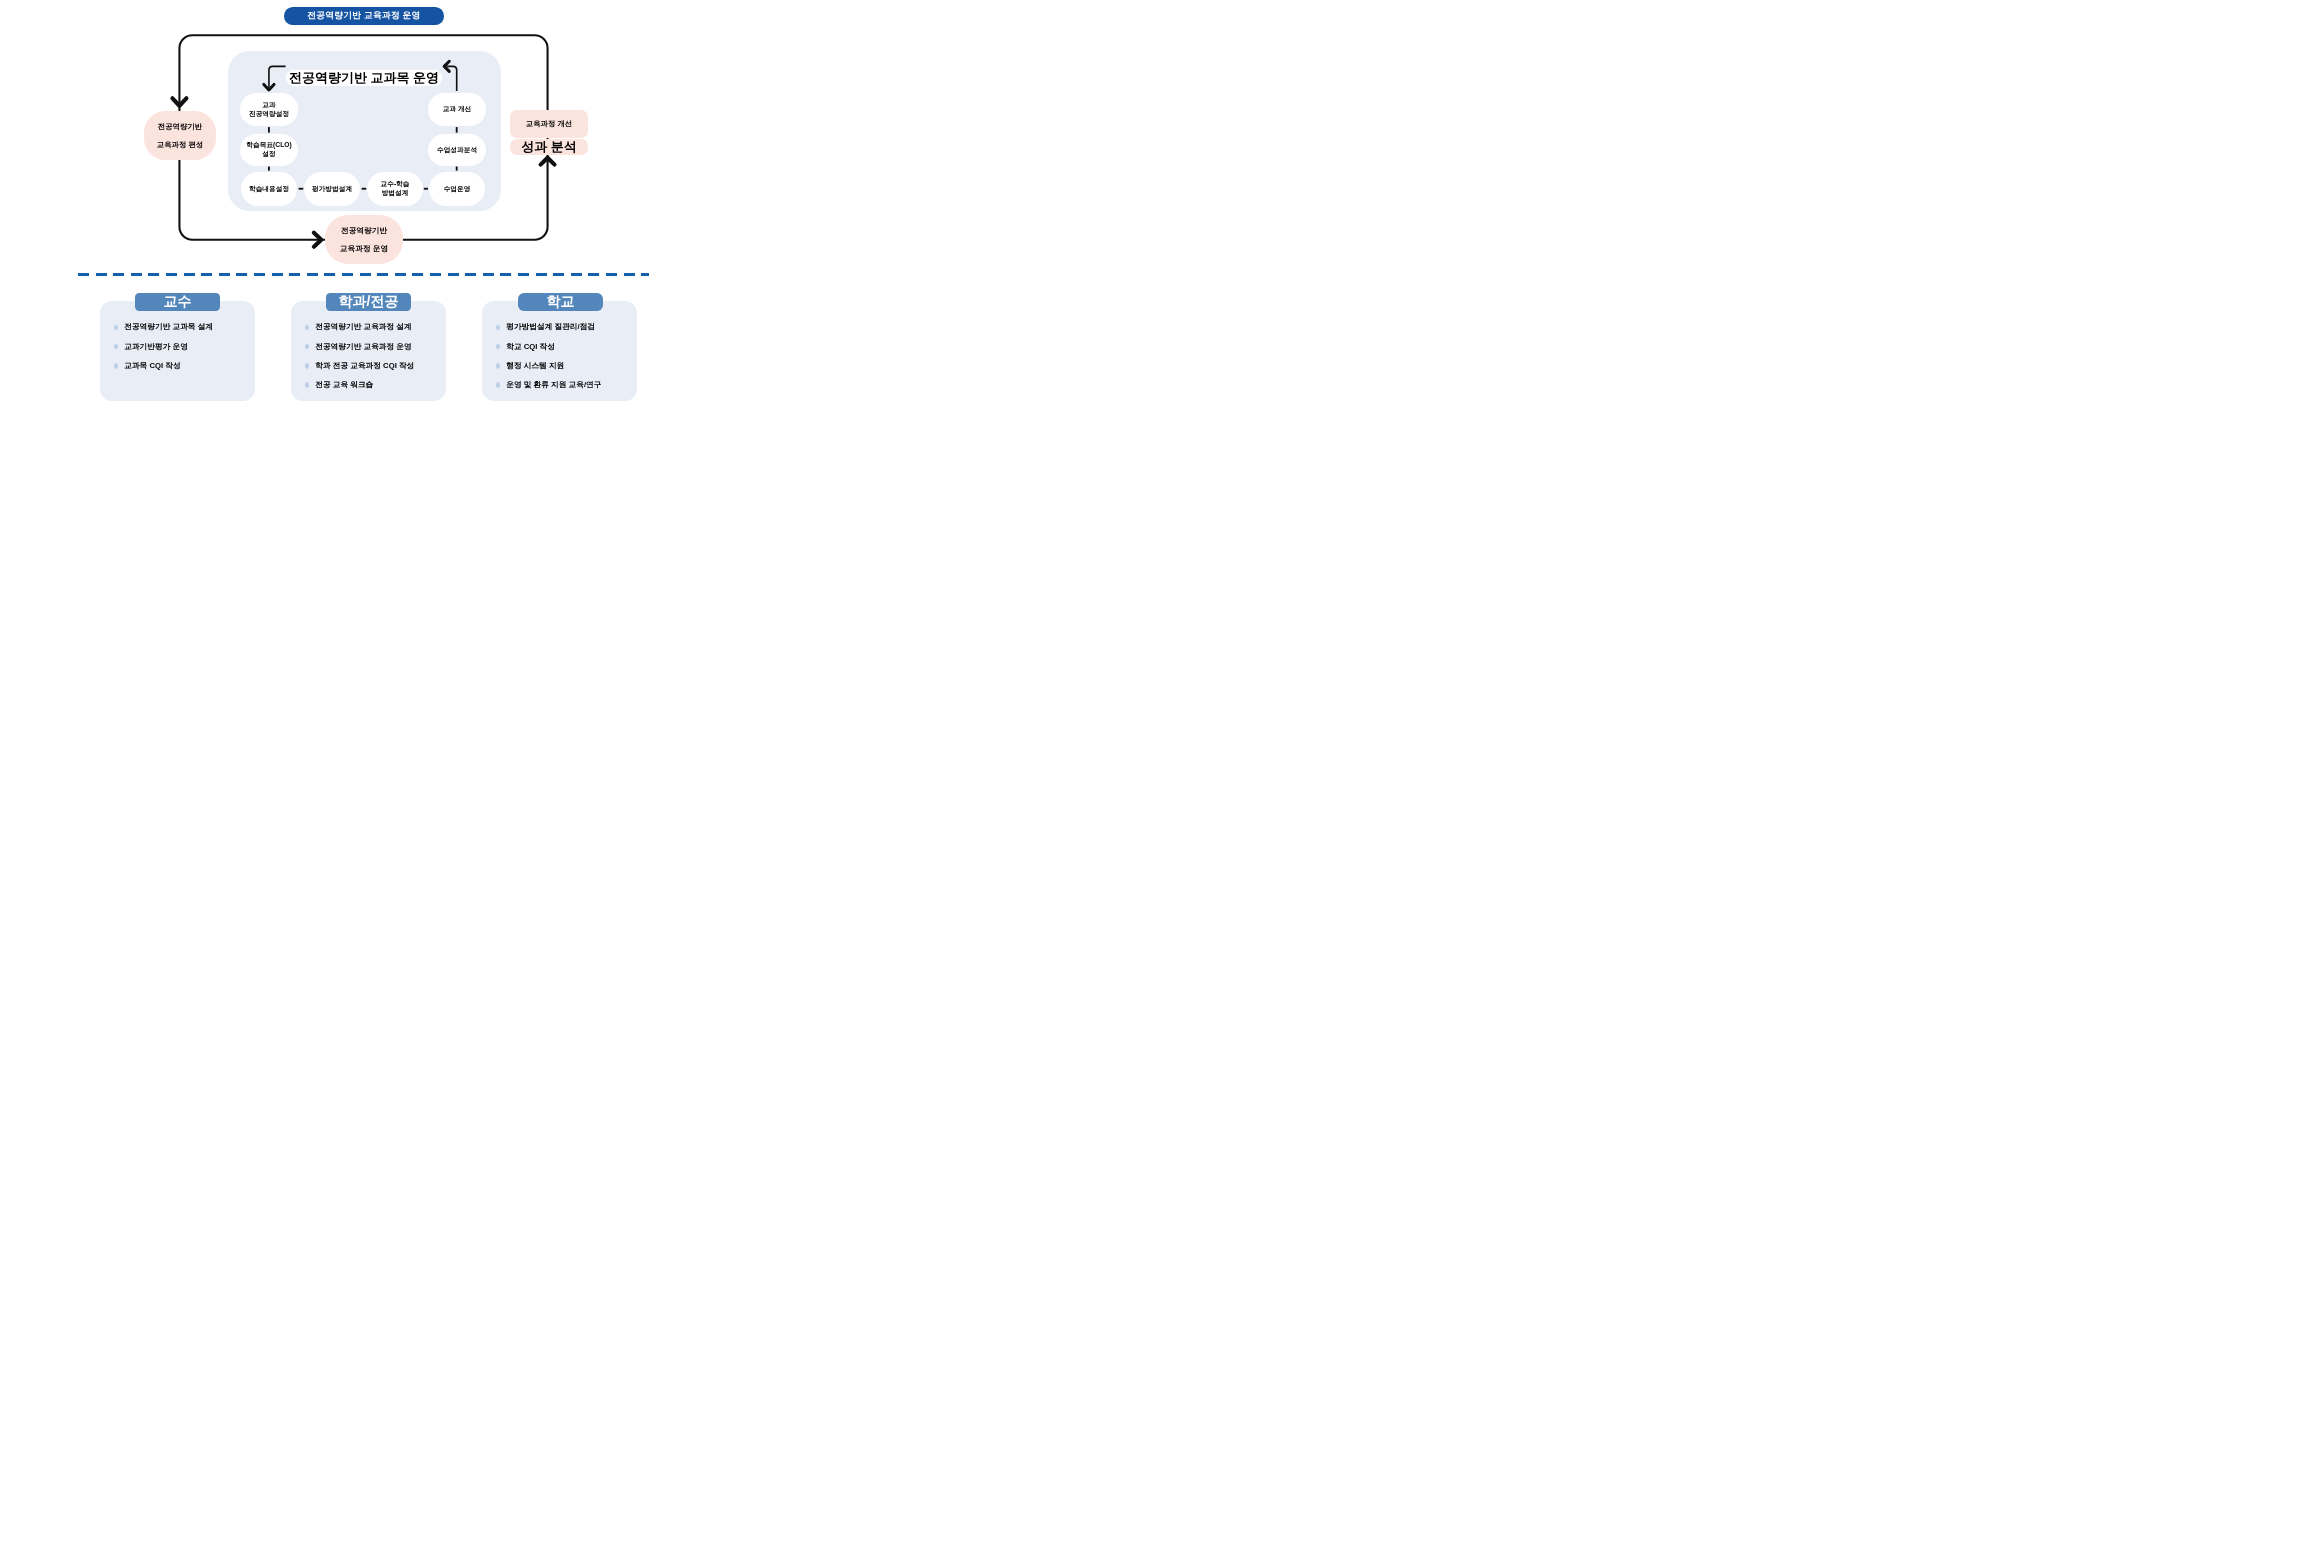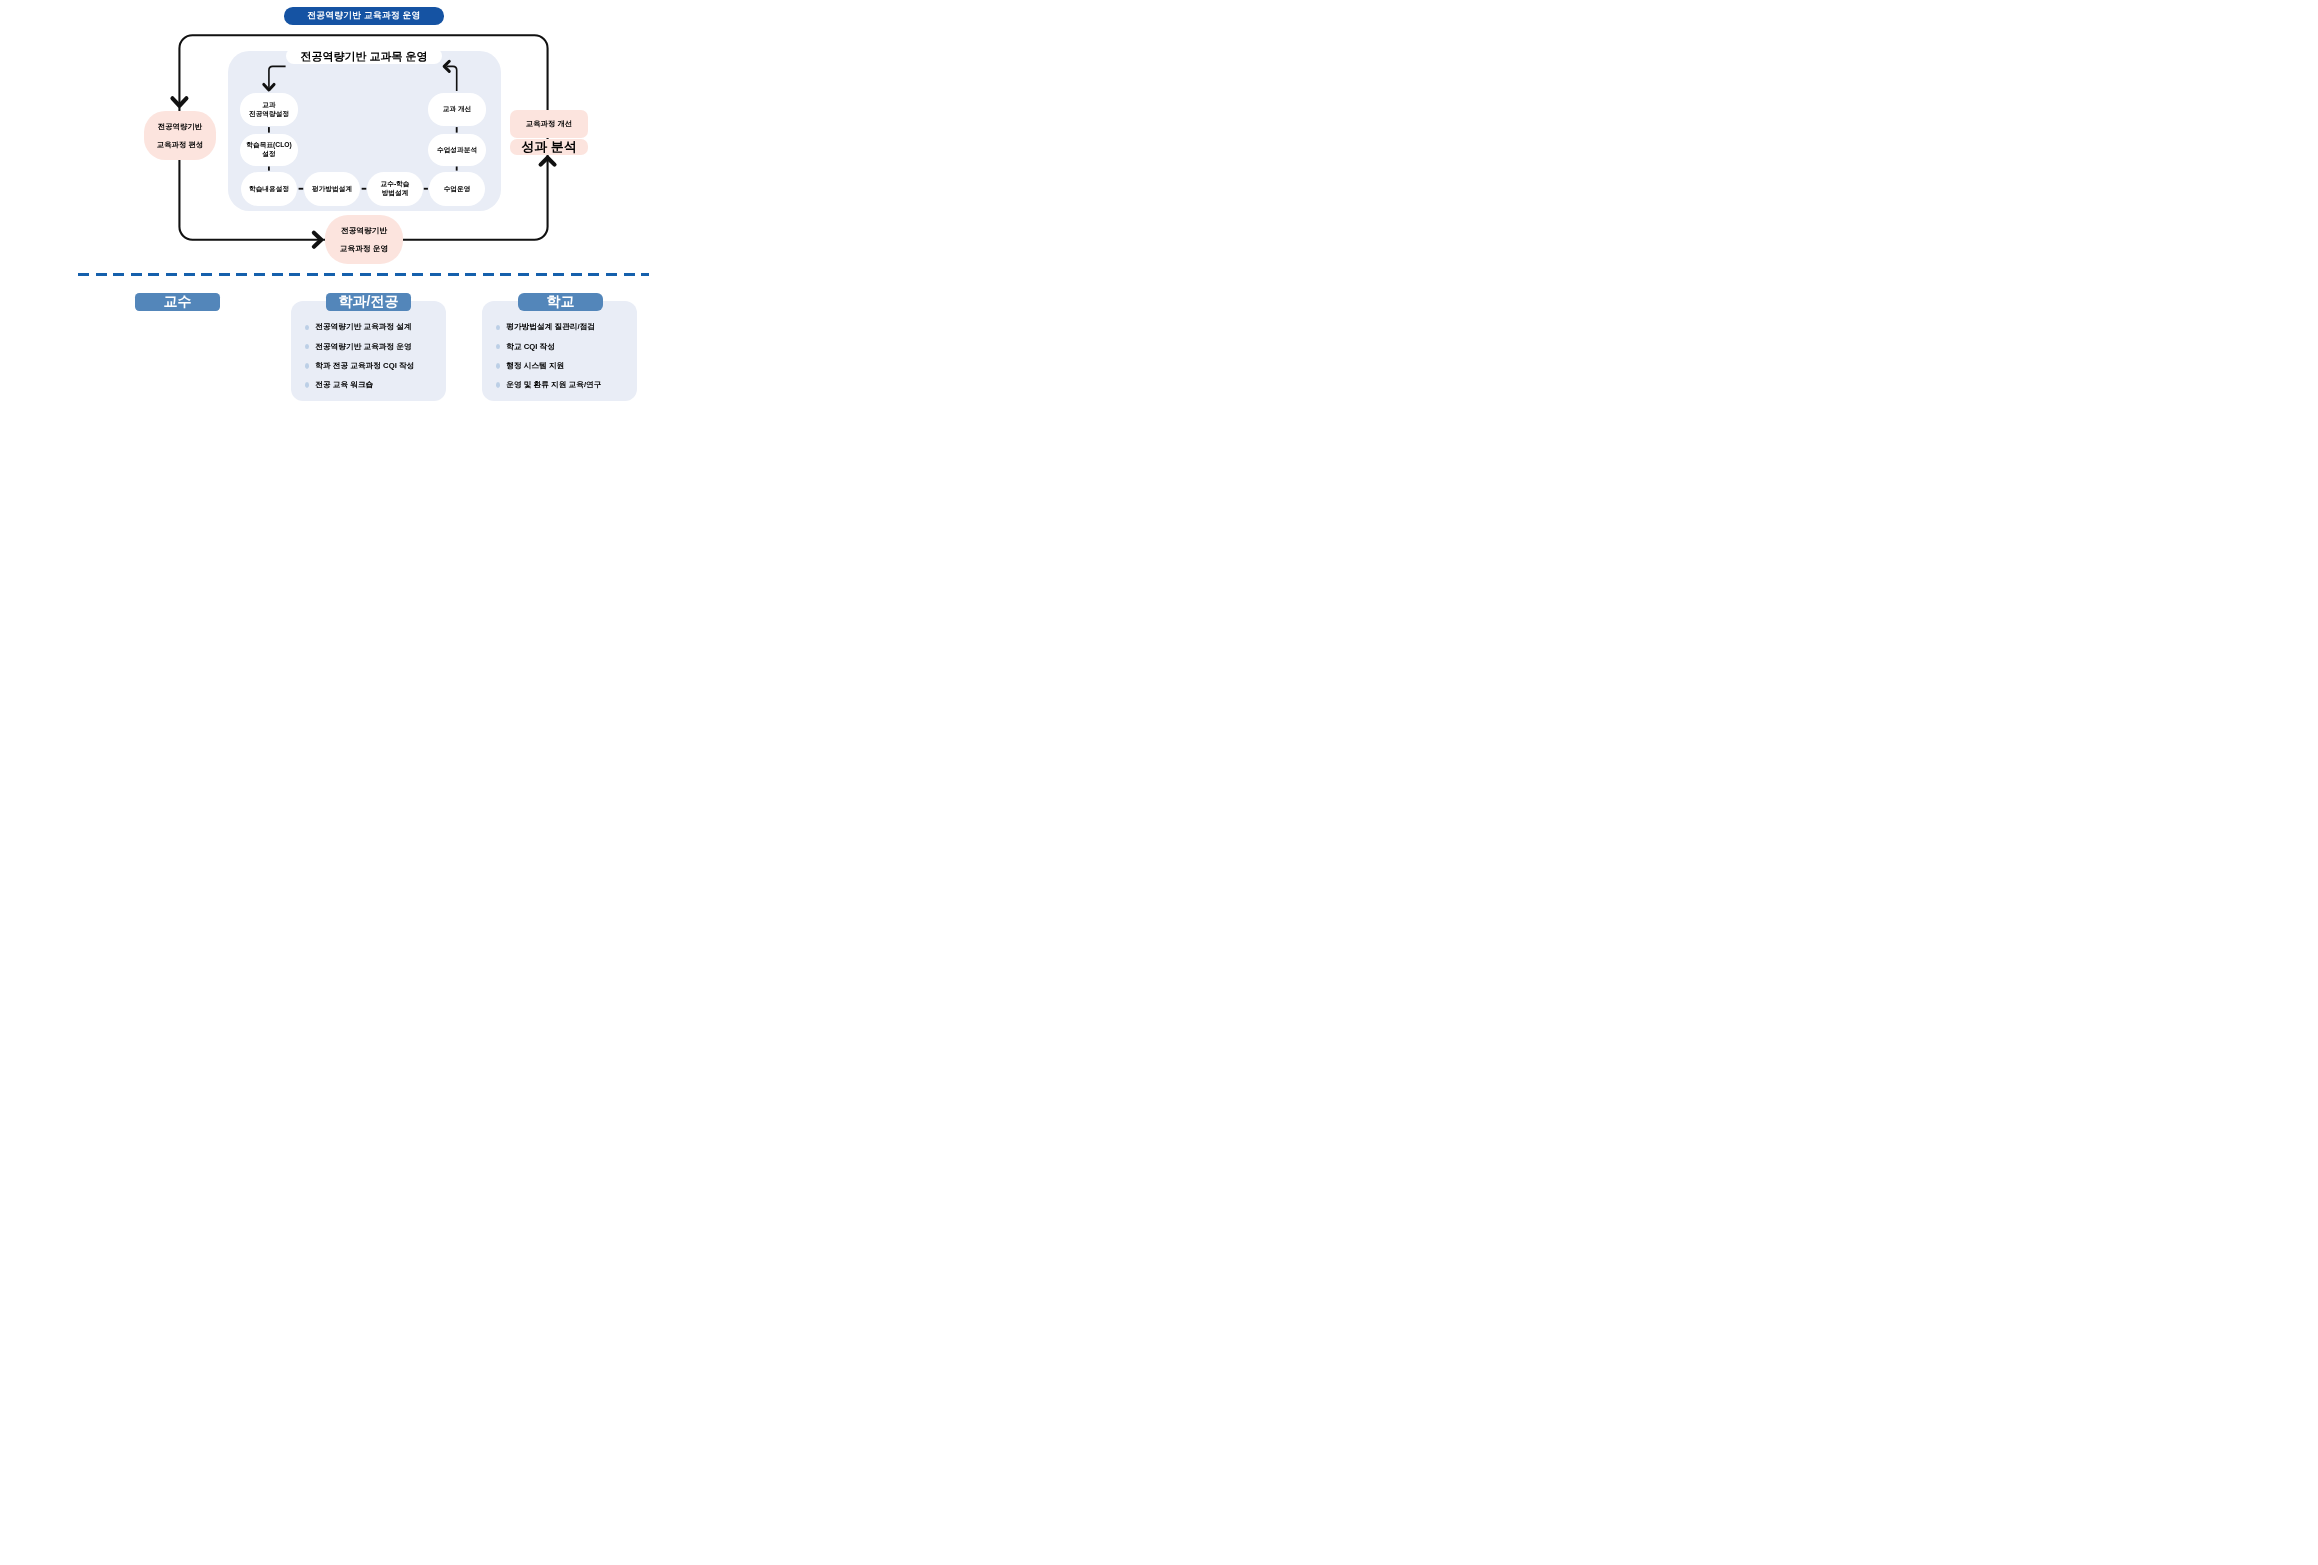--- a/index.html
+++ b/index.html
@@ -17,21 +17,21 @@
   .inner-panel{left:228px;top:51px;width:273px;height:160px;background:#e9edf6;border-radius:21.3px;z-index:0;}
 
   
   .wires{left:0;top:0;width:727px;height:409px;z-index:1;pointer-events:none;}
 
   
   .node{background:#ffffff;color:#000000;display:flex;flex-direction:column;align-items:center;
     justify-content:center;text-align:center;font-weight:bold;font-size:6.7px;line-height:1.3;z-index:2;}
   .node span{display:block;}
 
-  .toppill{left:286px;top:48px;width:156px;height:16px;border-radius:8.3px;font-size:11px;z-index:2;}
+  .toppill{left:286px;top:70px;width:156px;height:16px;border-radius:8.3px;font-size:13px;z-index:2;}
 
   
   .pink{background:#fce4de;color:#000000;display:flex;flex-direction:column;align-items:center;
     justify-content:center;text-align:center;font-weight:bold;z-index:2;}
   .bubble-plan{left:144px;top:111px;width:72px;height:49px;border-radius:21.3px;font-size:7.4px;}
   .bubble-do{left:325px;top:215px;width:78px;height:49px;border-radius:23px;font-size:7.7px;}
   .bubble-plan span,.bubble-do span{display:block;}
   .bubble-plan span:first-child,.bubble-do span:first-child{margin-bottom:8px;}
   .pill-act{left:510px;top:110px;width:78px;height:28px;border-radius:7px;font-size:7.4px;}
   .pill-check{left:510px;top:139px;width:78px;height:16px;border-radius:7px;font-size:13px;}
@@ -118,20 +118,36 @@
     <span>전공역량기반</span>
     <span>교육과정 운영</span>
   </div>
 
   <div class="abs pink pill-act">교육과정 개선</div>
   <div class="abs pink pill-check">성과 분석</div>
 
   <div class="abs divider"></div>
 
   <div class="abs card-header" style="left:135px;">교수</div>
+  <div class="abs card" style="left:100px;">
+    <ul>
+      <li>
+          <span class="dot"></span>
+          <span>전공역량기반 교과목 설계</span>
+        </li>
+      <li>
+          <span class="dot"></span>
+          <span>교과기반평가 운영</span>
+        </li>
+      <li>
+          <span class="dot"></span>
+          <span>교과목 CQI 작성</span>
+        </li>
+    </ul>
+  </div>
 
   <div class="abs card-header" style="left:326px;">학과/전공</div>
   <div class="abs card" style="left:291px;">
     <ul>
       <li>
           <span class="dot"></span>
           <span>전공역량기반 교육과정 설계</span>
         </li>
       <li>
           <span class="dot"></span>

